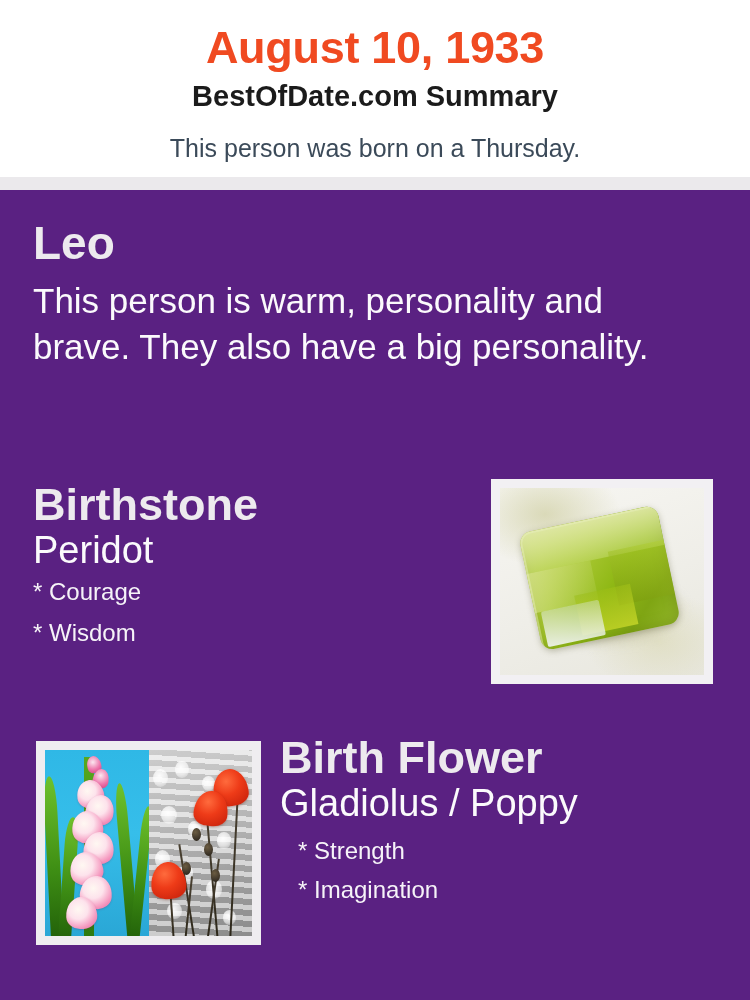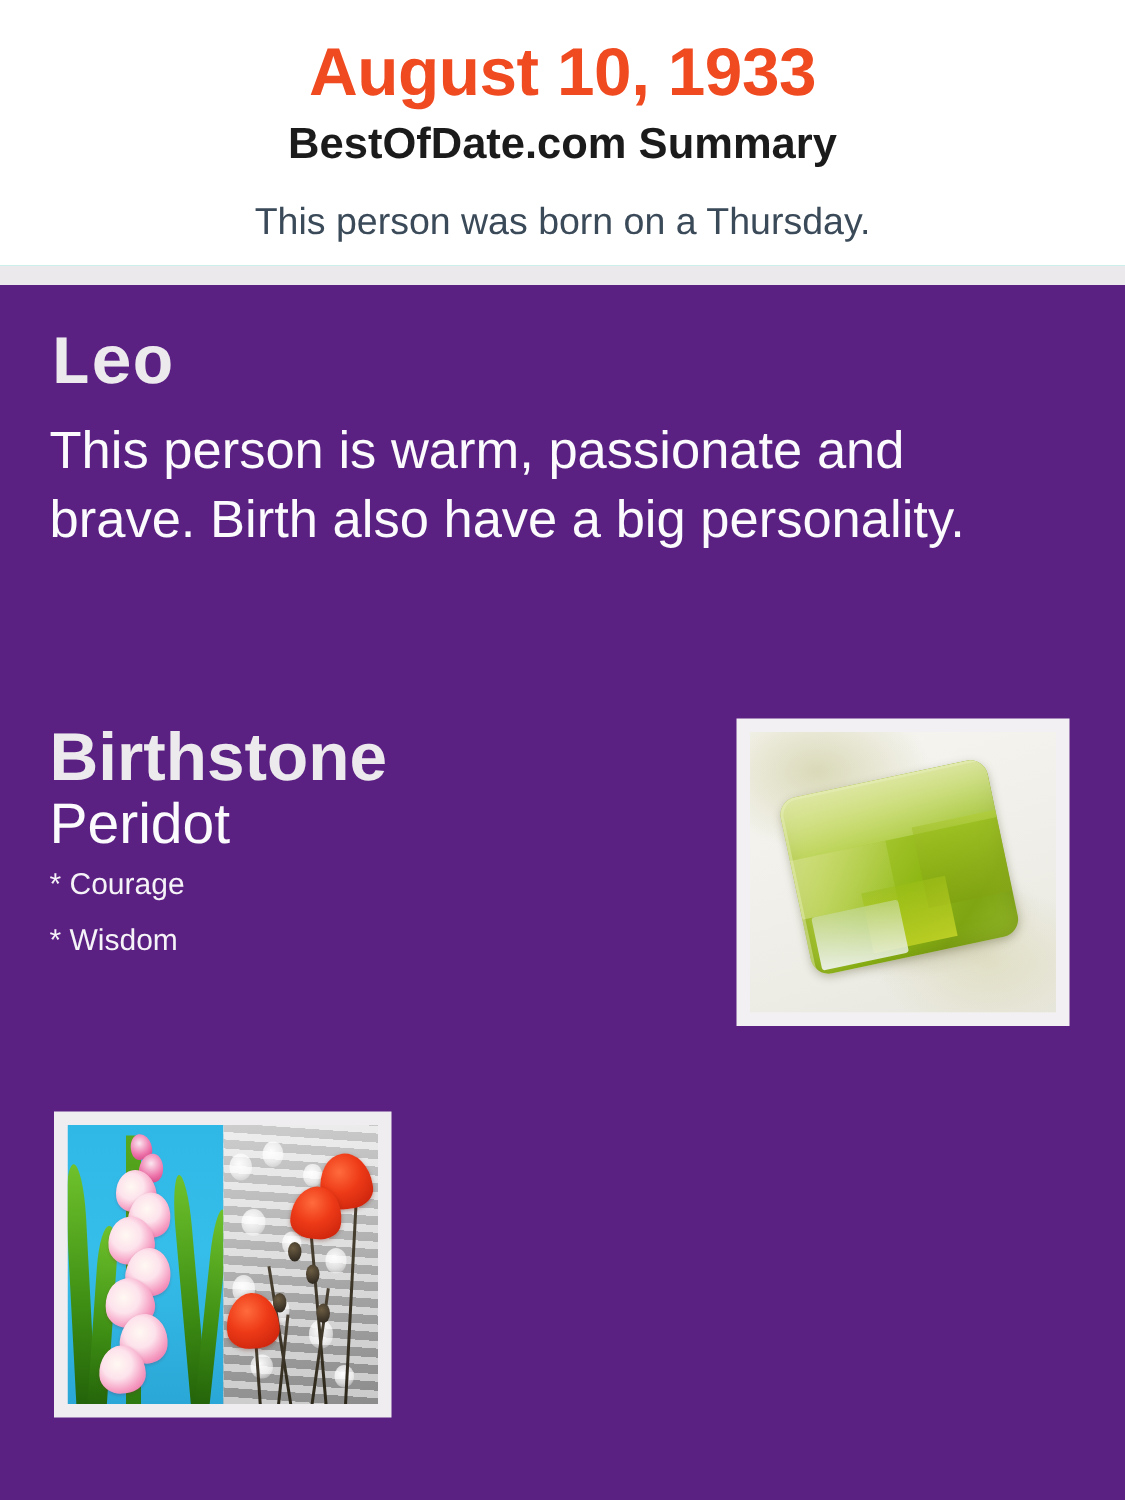--- a/index.html
+++ b/index.html
@@ -11,21 +11,21 @@
     width: 750px;
     height: 1000px;
     overflow: hidden;
     font-family: "Liberation Sans", "DejaVu Sans", sans-serif;
     background: #5A2182;
   }
   .page {
     position: relative;
     width: 750px;
     height: 1000px;
-    background: #5eead4;
+    background: #f9a8d4;
   }
 
   
   .header {
     position: absolute;
     left: 0; top: 0;
     width: 750px;
     height: 177px;
     background: #FFFFFF;
     text-align: center;
@@ -79,21 +79,20 @@
     left: 33px;
     top: 30px;
     width: 660px;
   }
   .zodiac-name {
     margin: 0;
     font-size: 46px;
     font-weight: bold;
     line-height: 1.0;
     color: #EDEAEE;
-    font-family: Liberation Mono, monospace;
   }
   .zodiac-desc {
     margin: 0;
     padding-top: 12px;
     font-size: 35px;
     font-weight: normal;
     line-height: 1.30;
     color: #FBFAFC;
     max-width: 648px;
   }
@@ -119,21 +118,21 @@
     font-weight: normal;
     line-height: 1.1;
     color: #FBFAFC;
   }
   .trait-list {
     margin: 0;
     padding: 8px 0 0 0;
     list-style: none;
   }
   .trait-item {
-    font-size: 20px;
+    font-size: 24px;
     font-weight: normal;
     line-height: 1.0;
     color: #F6F3F8;
     padding: 0 0 17px 0;
     white-space: pre;
   }
 
   
   .stone-frame {
     position: absolute;
@@ -333,32 +332,40 @@
     <h1 class="header-date">August 10, 1933</h1>
     <div class="header-site">BestOfDate.com Summary</div>
     <div class="header-weekday">This person was born on a Thursday.</div>
   </div>
   <div class="divider-strip"></div>
 
   <div class="body-panel">
 
     <div class="zodiac">
       <h2 class="zodiac-name">Leo</h2>
-      <p class="zodiac-desc">This person is warm, passionate and brave. Birth also have a big personality.</p>
+      <p class="zodiac-desc">This person is warm, personality and brave. They also have a big personality.</p>
     </div>
 
     <div class="stone-block">
       <h2 class="section-title">Birthstone</h2>
       <div class="section-sub">Peridot</div>
       <ul class="trait-list">
         <li class="trait-item">* Courage</li>
         <li class="trait-item">* Wisdom</li>
       </ul>
     </div>
 
+    <div class="flower-block">
+      <h2 class="flower-title">Birth Flower</h2>
+      <div class="flower-sub">Gladiolus / Poppy</div>
+      <ul class="flower-traits">
+        <li class="trait-item">* Strength</li>
+        <li class="trait-item">* Imagination</li>
+      </ul>
+    </div>
   </div>
 
   <div class="stone-frame">
     <div class="stone-photo">
       <div class="bg-wash"></div>
       <div class="shadow"></div>
       <div class="gem">
         <div class="facet-a"></div>
         <div class="facet-b"></div>
         <div class="facet-c"></div>

